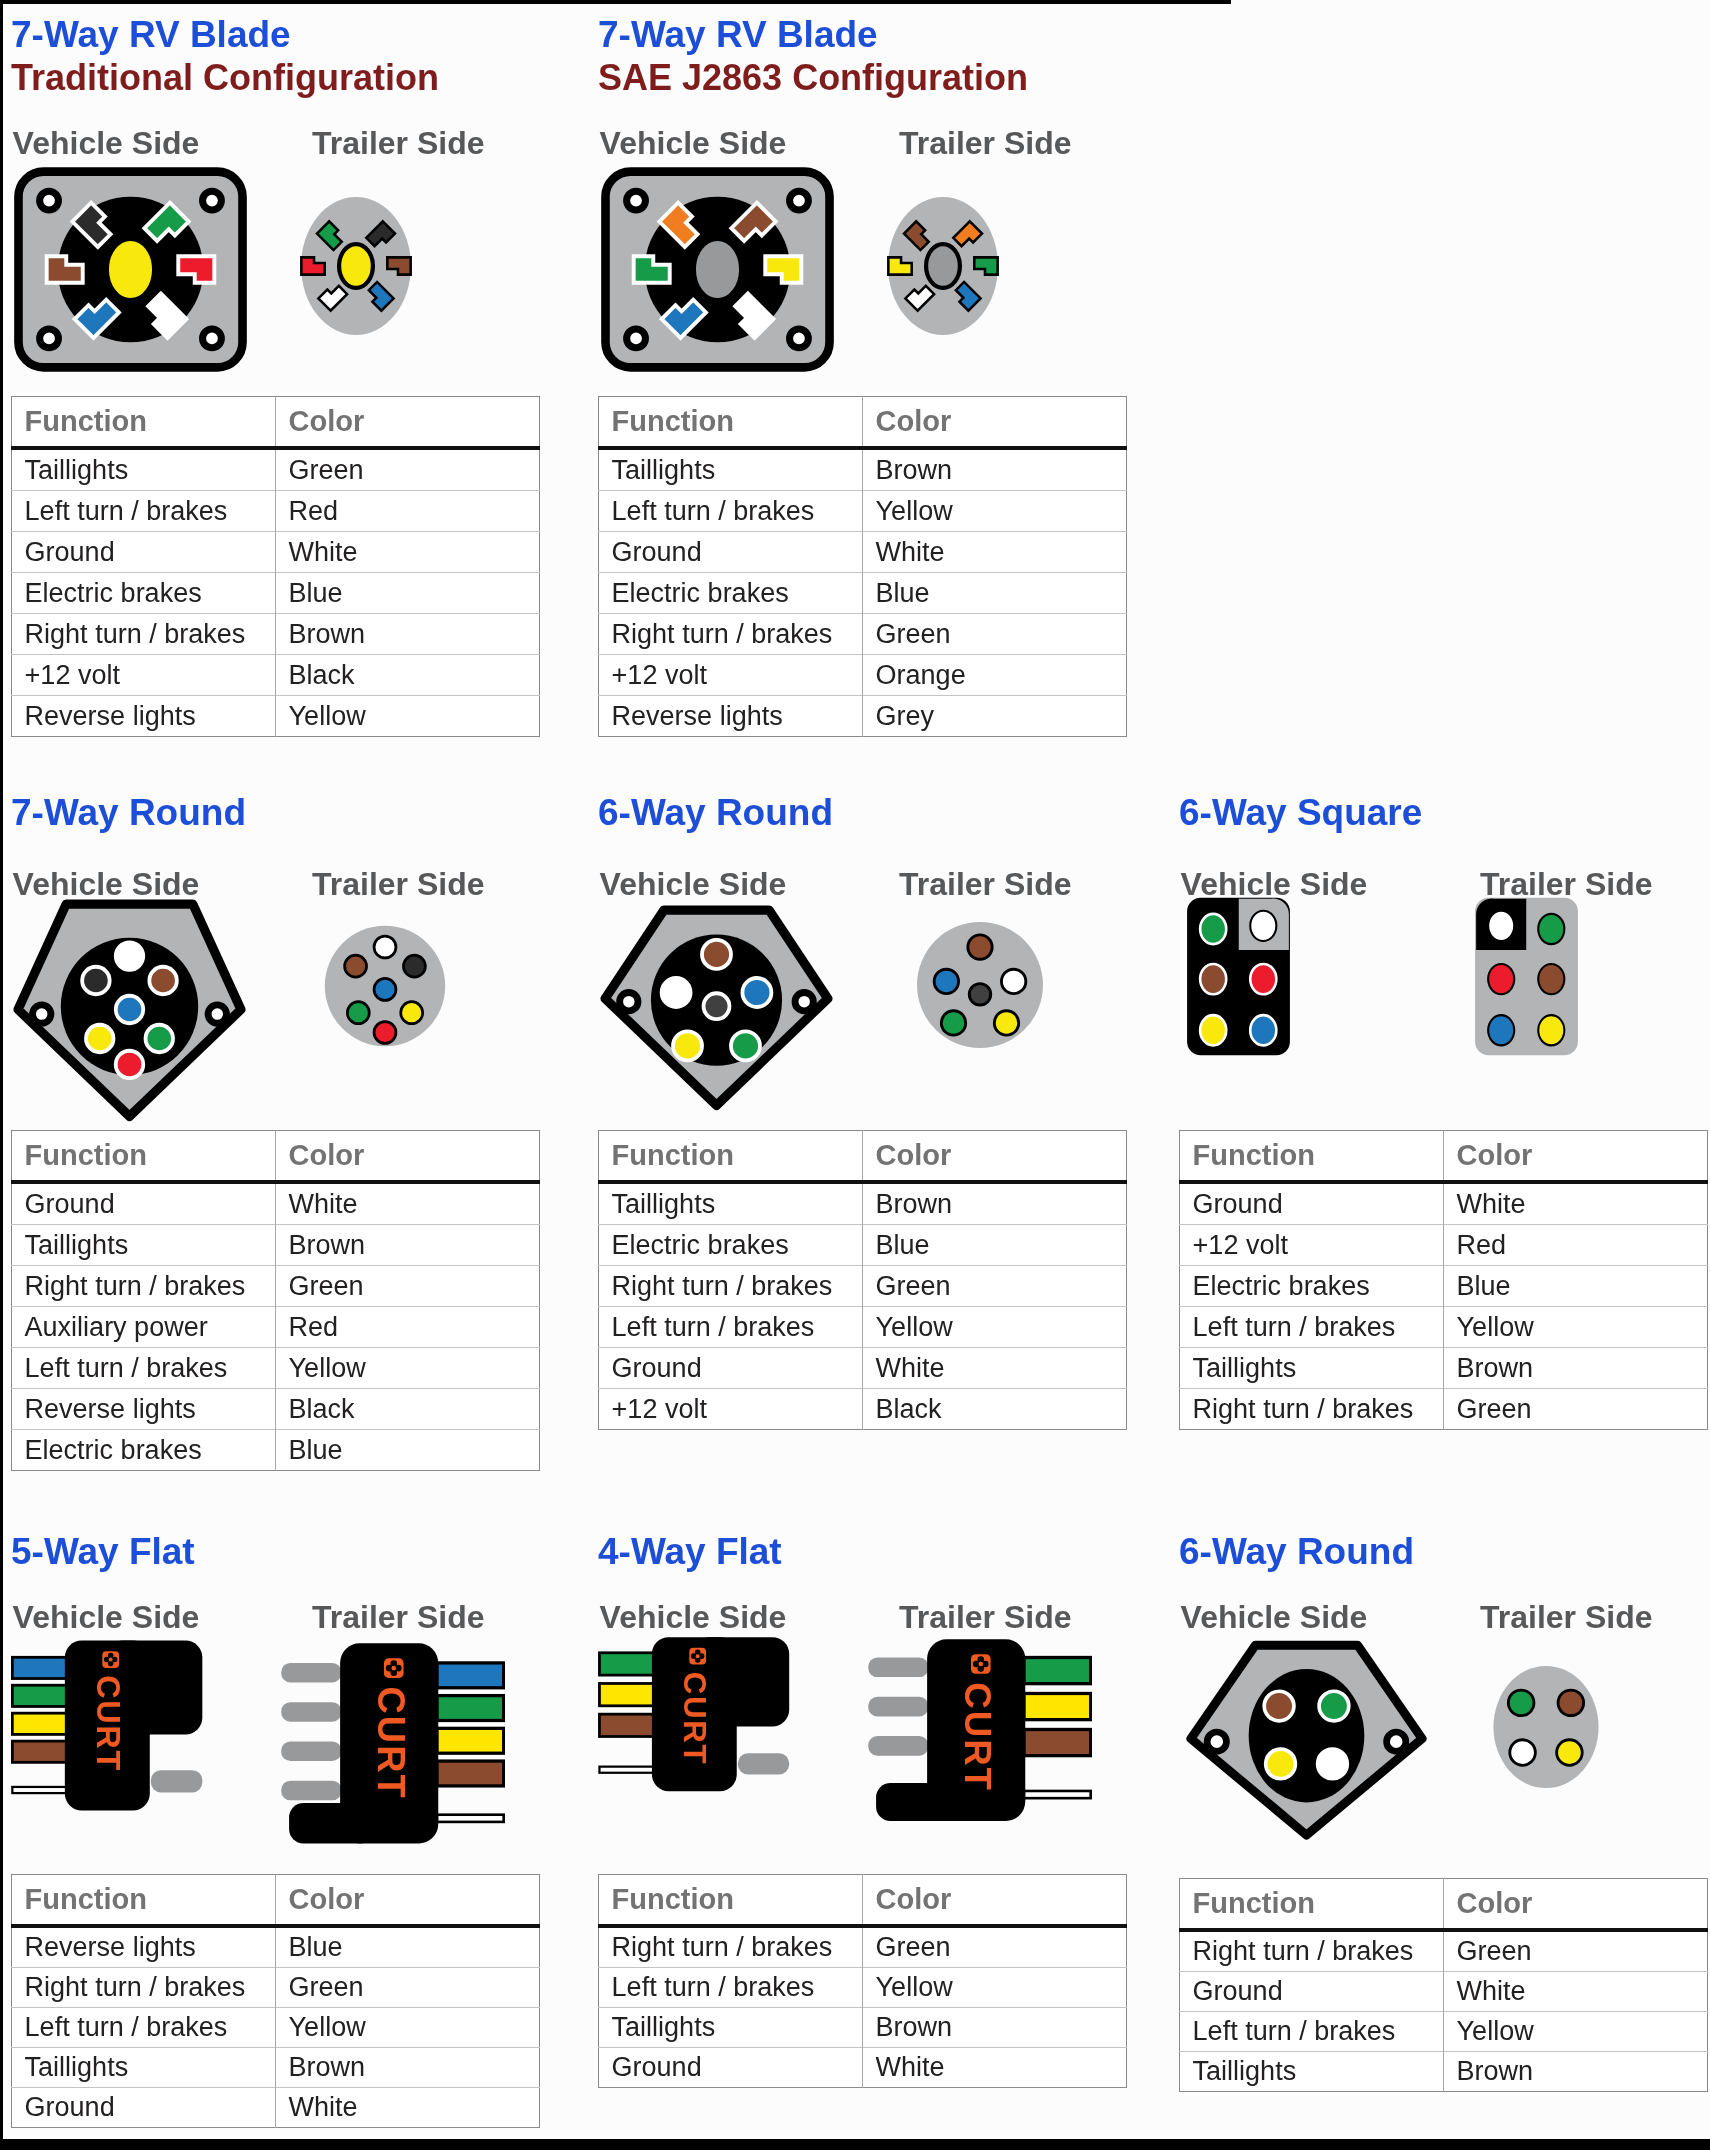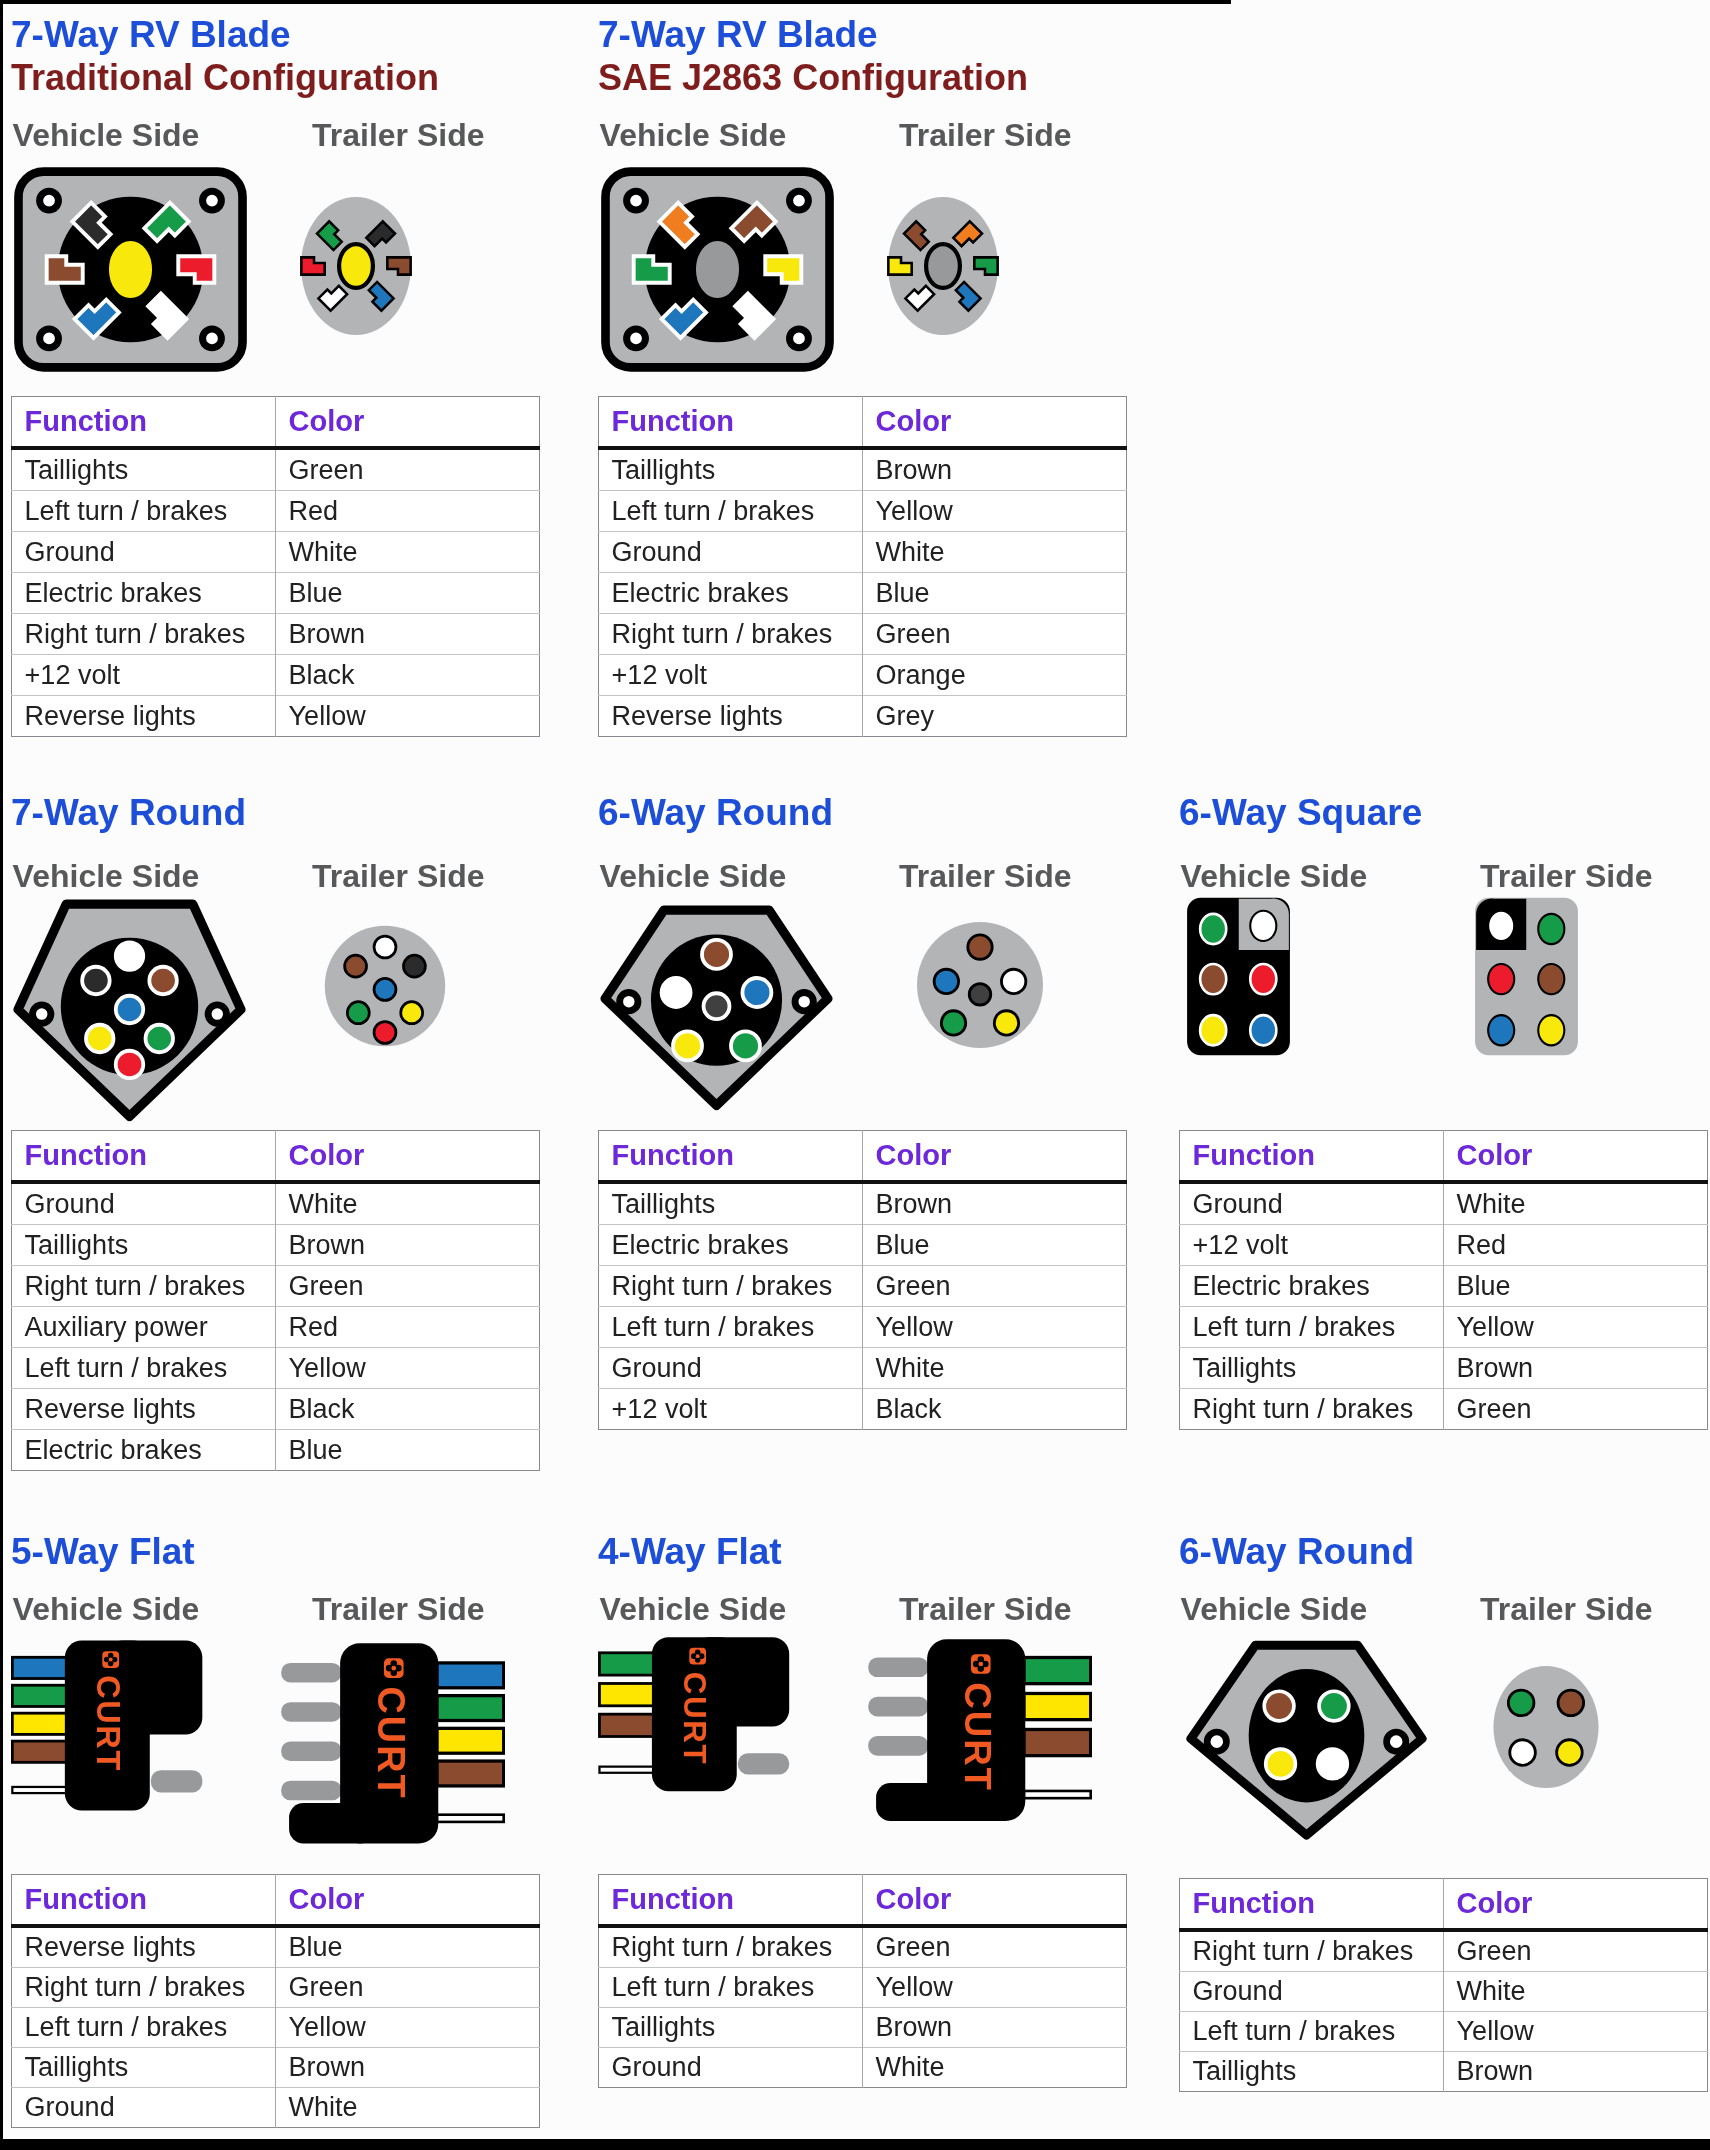--- a/index.html
+++ b/index.html
@@ -7,33 +7,33 @@
         font-family:"Liberation Sans",sans-serif;}
   .edge{position:absolute;background:#000;}
   #edge-top{left:0;top:0;width:1231px;height:4px;}
   #edge-left{left:0;top:0;width:3.2px;height:2140px;}
   #edge-bottom{left:0;top:2139px;width:1710px;height:12px;}
   .section{position:absolute;width:537px;}
   .s-r1{top:14px;} .s-r2{top:792px;} .s-r3{top:1531px;}
   .c1{left:11px;} .c2{left:598px;} .c3{left:1179px;}
   .title{position:absolute;left:0;top:0;font-size:37px;font-weight:800;color:#1d4ed8;white-space:nowrap;}
   .subtitle{position:absolute;left:0;top:43px;font-size:36px;font-weight:800;color:#7f1d1d;white-space:nowrap;}
-  .side-label{position:absolute;font-size:32px;font-weight:bold;color:#57585a;white-space:nowrap;}
+  .side-label{position:absolute;font-size:32px;font-weight:bold;color:#57585a;white-space:nowrap;margin-top:8px;}
   .v-label{left:1.6px;} .t-label{left:301px;}
   .s-r1 .side-label{top:103px;} .s-r2 .side-label{top:66px;} .s-r3 .side-label{top:60px;}
   .conn{position:absolute;}
   .pin-v{stroke:#fff;stroke-width:5px;}
   .pin-t{stroke:#000;stroke-width:4px;}
   .blade-v{stroke:#fff;stroke-width:5px;}
   .blade-t{stroke:#000;stroke-width:5px;}
   .wire-table{position:absolute;left:0;border-collapse:collapse;width:529px;background:#fff;
               table-layout:fixed;border:1.6px solid #88898c;}
   .s-r1 .wire-table{top:382px;} .s-r2 .wire-table{top:338px;}
   .s-r3 .wire-table{top:343px;} #sec-4-way-round .wire-table{top:347px;}
-  .wire-table th{font-size:29px;color:#6d28d9;text-align:left;padding:8px 0 8px 12.6px;
+  .wire-table th{font-size:29px;color:#737373;text-align:left;padding:8px 0 8px 12.6px;
                  border-bottom:4px solid #111;height:30px;font-weight:bold;}
   .wire-table td{font-size:27px;color:#232021;padding:0 0 0 12.6px;height:40px;
                  border-top:0.8px solid #c3c4c6;overflow:hidden;white-space:nowrap;}
   .s-r3 .wire-table td{height:39px;}
   .wire-table th:first-child,.wire-table td:first-child{border-right:0.8px solid #a6a7aa;}
 </style>
 </head>
 <body>
 
 <svg width="0" height="0" style="position:absolute" aria-hidden="true">

